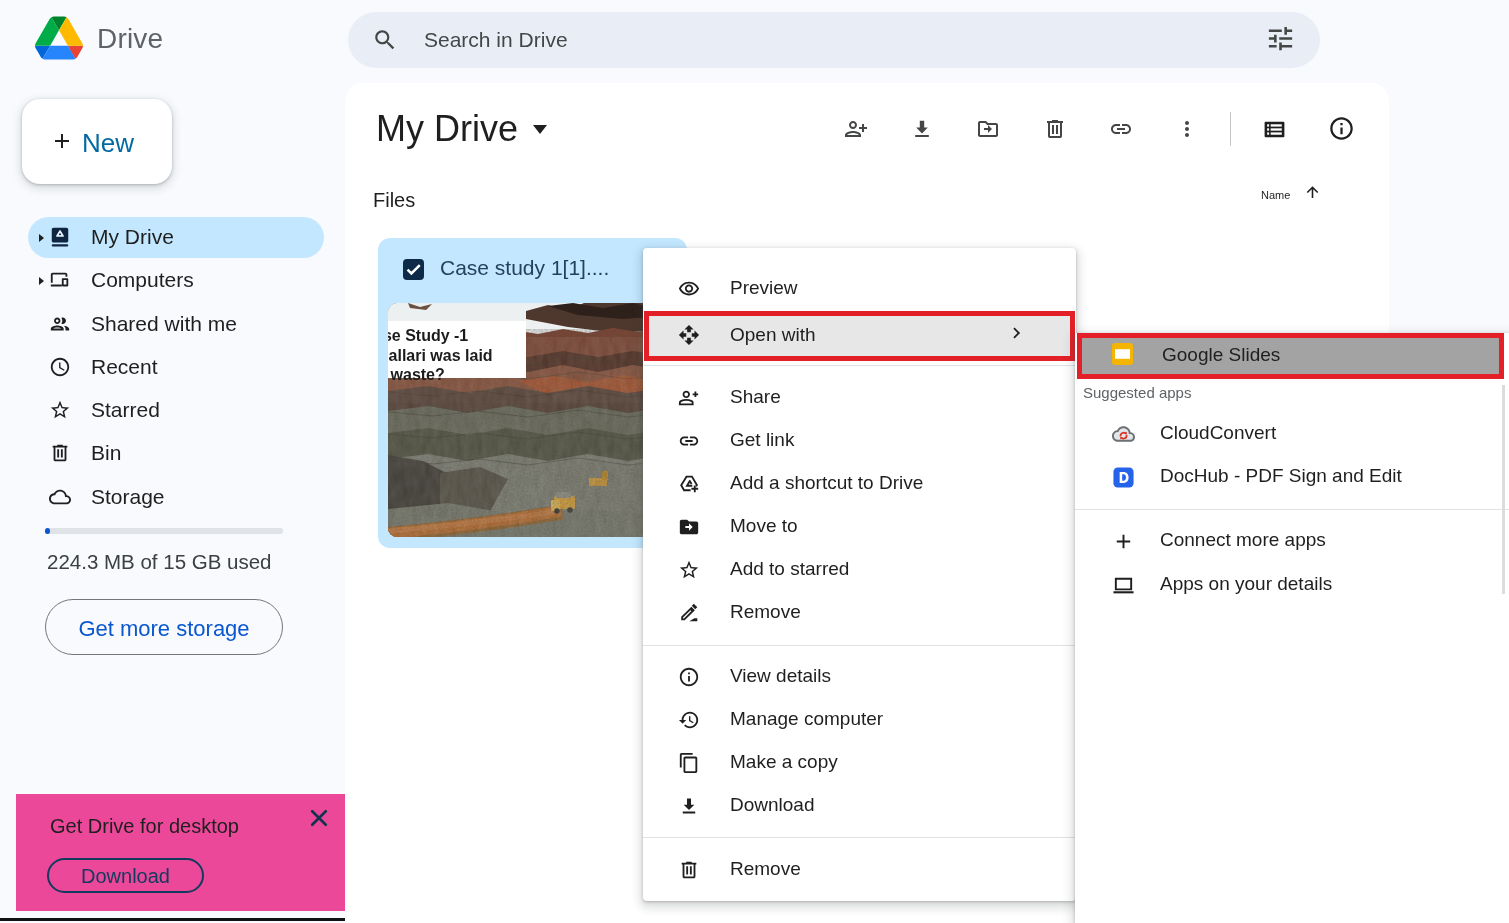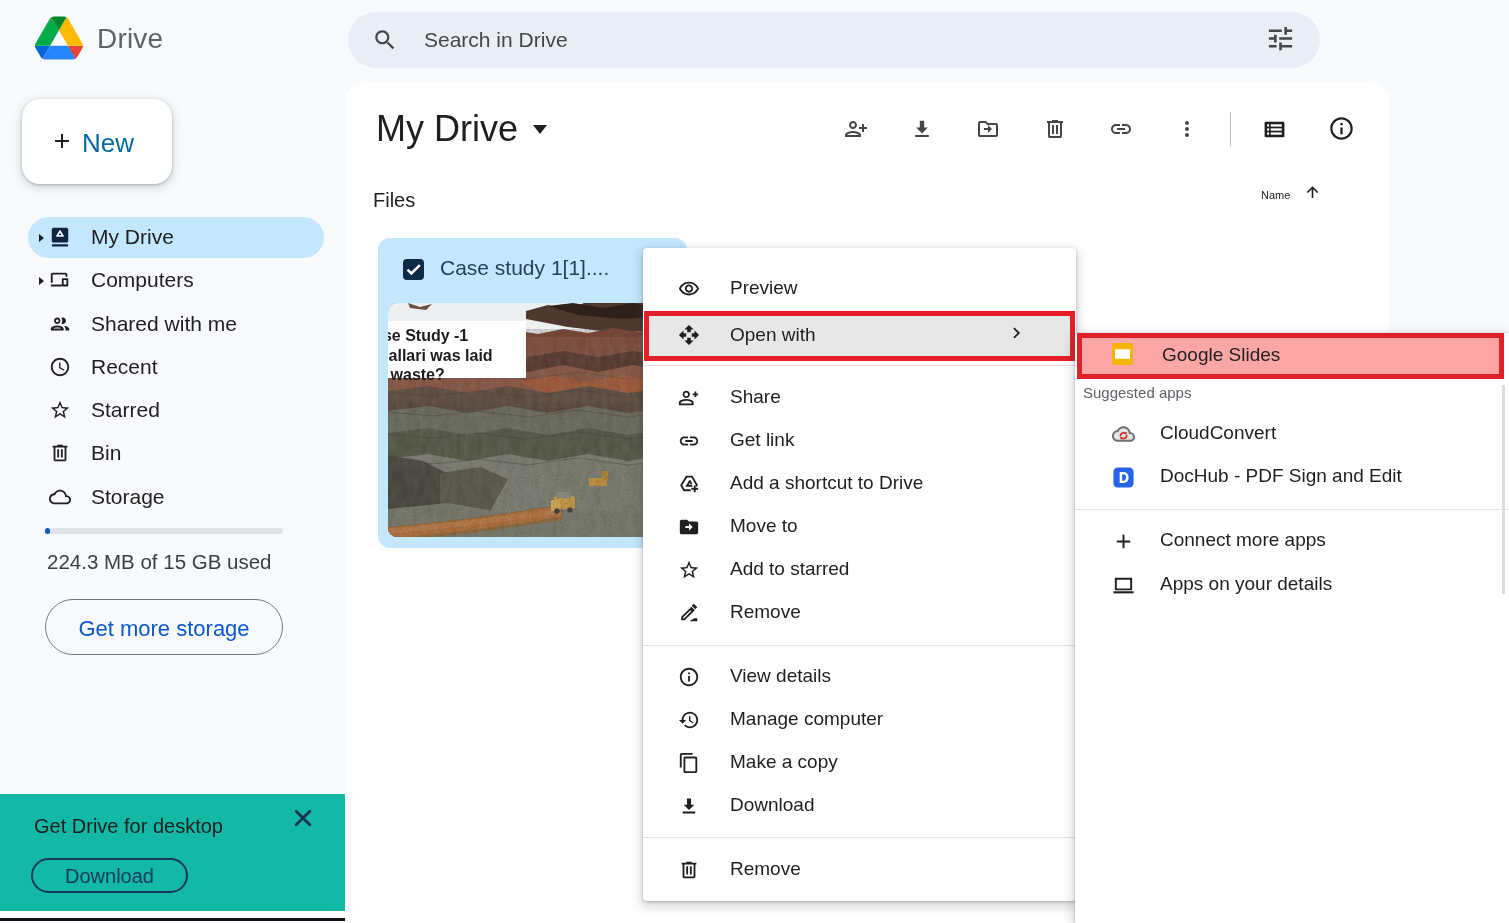--- a/index.html
+++ b/index.html
@@ -16,21 +16,21 @@
 .navrow { left:28px; width:296px; height:41px; border-radius:21px; }
 .navrow .exp { position:absolute; left:8px; top:16px; width:10px; height:10px; }
 .navrow .nicon { position:absolute; left:21px; top:9px; width:22px; height:22px; }
 .navrow .ntext { position:absolute; left:63px; top:8px; font-size:21px; color:#1f1f1f; }
 #row-mydrive { top:217px; background:#c2e7ff; }
 #storagebar { left:45px; top:528px; width:238px; height:6px; background:#dfe3e8; border-radius:3px; }
 #storagebar i { position:absolute; left:0; top:0; width:5px; height:6px; background:#0b57d0; border-radius:3px; }
 #storagetxt { left:47px; top:550px; font-size:20.5px; color:#3c4043; }
 #morebtn { left:45px; top:599px; width:238px; height:56px; border:1px solid #747775; border-radius:28px; }
 #morebtn span { position:absolute; width:100%; text-align:center; top:16px; font-size:22px; color:#0b57d0; }
-#banner { left:0; top:794px; width:366px; height:117px; background:#14b8a6; border-radius:0 16px 16px 0; }
+#banner { left:16px; top:794px; width:366px; height:117px; background:#ec4899; border-radius:0 16px 16px 0; }
 #banner .t { position:absolute; left:34px; top:21px; font-size:20px; color:#1f1f1f; }
 #banner .dl { position:absolute; left:31px; top:64px; width:157px; height:35px; border:2px solid #123a5e; border-radius:18px; }
 #banner .dl span { position:absolute; width:100%; text-align:center; top:5px; font-size:20px; color:#123a5e; }
 #blackline { left:0; top:918px; width:345px; height:3px; background:#111; }
 
 #search { left:348px; top:12px; width:972px; height:56px; background:#e9eef6; border-radius:28px; }
 #search .mag { position:absolute; left:24px; top:15px; }
 #search .ph { position:absolute; left:76px; top:0; line-height:56px; font-size:21px; color:#44474a; }
 #search .tune { position:absolute; left:917px; top:11px; }
 
@@ -56,21 +56,21 @@
 .mrow .micon { position:absolute; left:35px; top:10px; }
 .mrow .mtext { position:absolute; left:87px; top:9px; font-size:19px; color:#1f1f1f; }
 .msep { position:absolute; left:0; width:433px; height:1px; background:#e1e3e1; }
 #openrow { position:absolute; left:1px; top:63px; width:431px; height:50px; background:#e7e7e7; border:5px solid #e32028; }
 #openrow .micon { position:absolute; left:29px; top:8px; }
 #openrow .mtext { position:absolute; left:81px; top:8px; font-size:19px; color:#1f1f1f; }
 #openrow .chev { position:absolute; left:357px; top:6px; }
 
 #submenu { left:1075px; top:333px; width:434px; height:590px; background:#fff;
   box-shadow:0 1px 3px rgba(60,64,67,.3), 0 4px 10px 3px rgba(60,64,67,.18); }
-#gslides { position:absolute; left:2px; top:0px; width:427px; height:46px; background:#fca5a5; border:5px solid #e32028; }
+#gslides { position:absolute; left:2px; top:0px; width:427px; height:46px; background:#a3a3a3; border:5px solid #e32028; }
 #gslides .micon { position:absolute; left:30px; top:5px; }
 #gslides .mtext { position:absolute; left:80px; top:6px; font-size:19px; color:#1f1f1f; }
 #sugg { position:absolute; left:8px; top:51px; font-size:15px; color:#5f6368; }
 .srow { position:absolute; left:0; width:434px; height:43px; }
 .srow .micon { position:absolute; left:37px; top:10px; }
 .srow .mtext { position:absolute; left:85px; top:9px; font-size:19px; color:#1f1f1f; }
 #ssep { position:absolute; left:0; top:176px; width:434px; height:1px; background:#e1e3e1; }
 #sscroll { position:absolute; left:427px; top:52px; width:3px; height:209px; background:#dadce0; }
 </style>
 </head>

